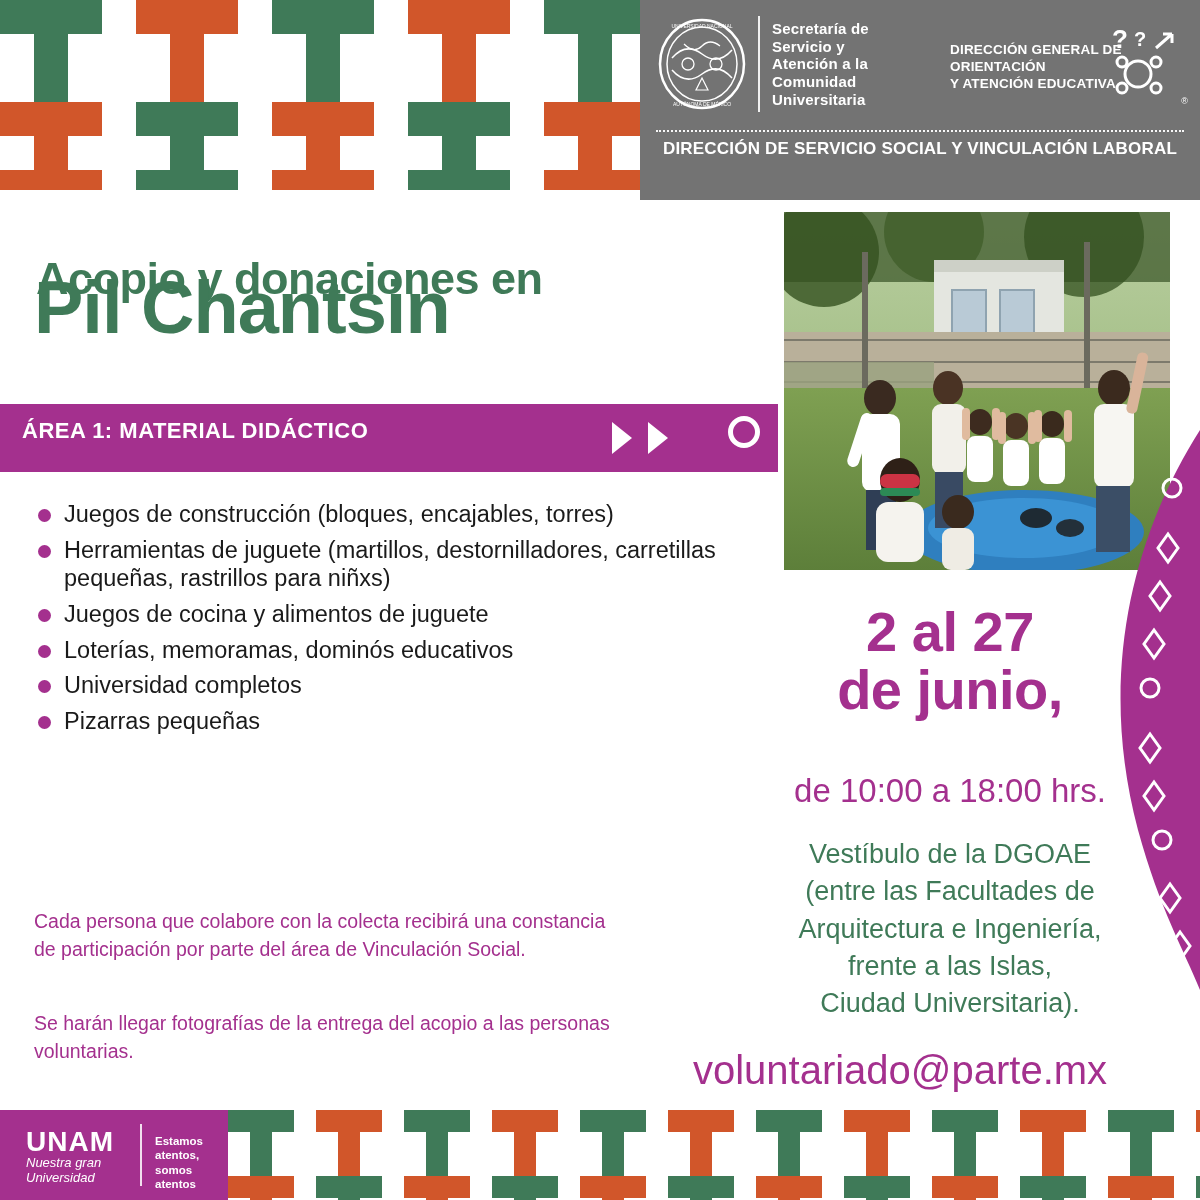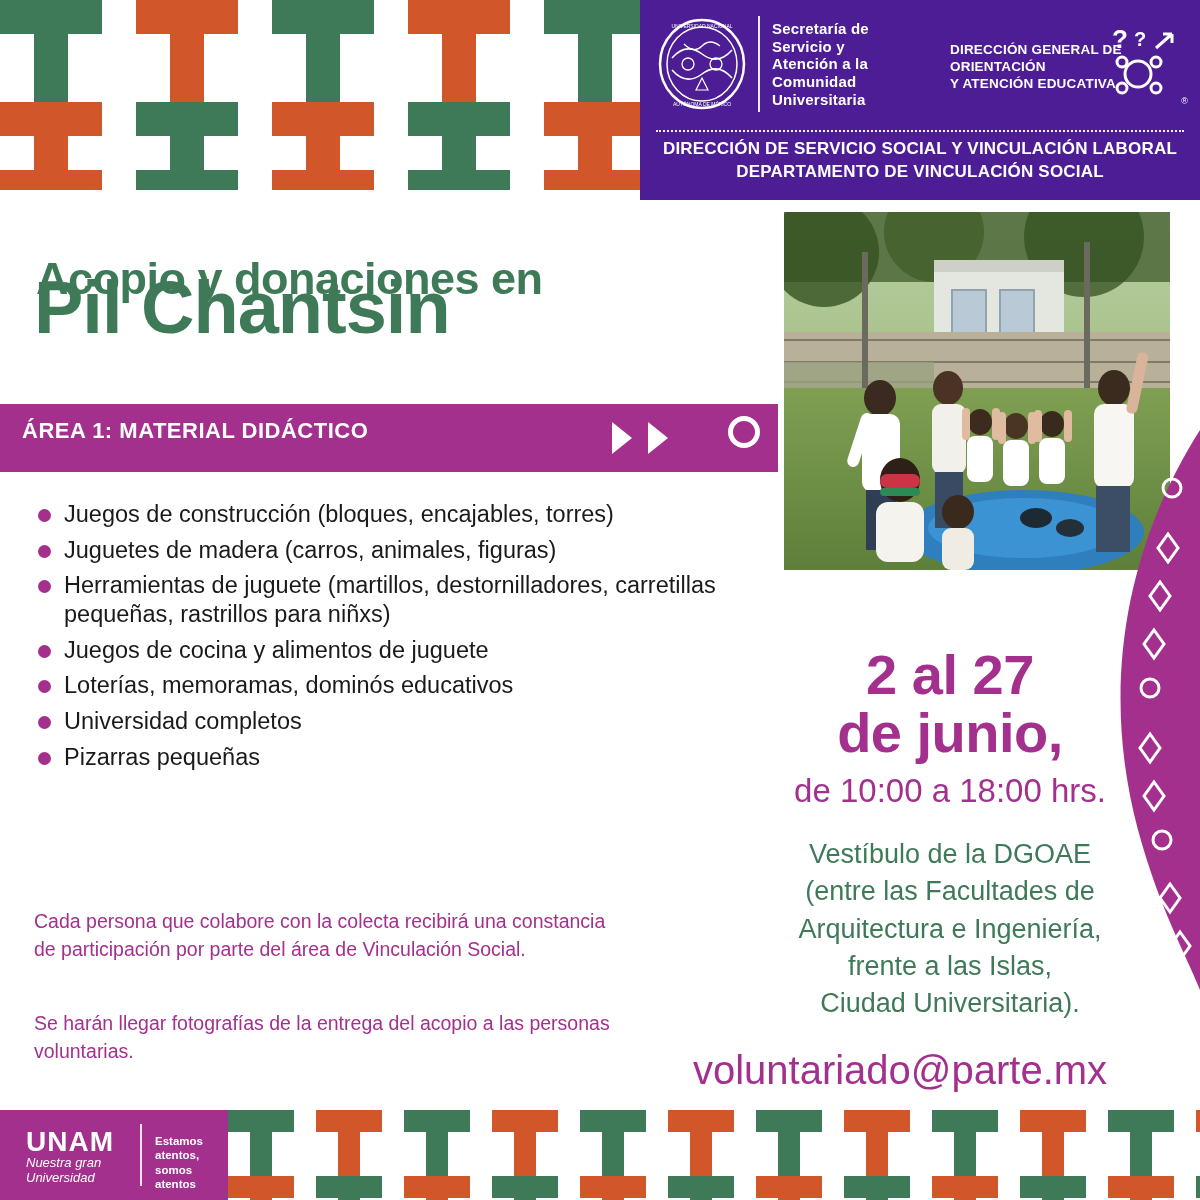--- a/index.html
+++ b/index.html
@@ -19,21 +19,21 @@
     overflow:hidden;
     background:#ffffff;
   }
   .pattern-band .cell{position:absolute;}
 
   
   .header-block{
     position:absolute;
     left:640px;top:0;
     width:560px;height:200px;
-    background:#4c1d95;
+    background:#737373;
     color:#ffffff;
   }
   .header-top{
     position:relative;
     height:128px;
   }
   .unam-seal{
     position:absolute;left:18px;top:18px;
     width:88px;height:92px;
   }
@@ -145,21 +145,21 @@
   .photo{
     position:absolute;left:784px;top:212px;
     width:386px;height:358px;
     overflow:hidden;
     background:#6a8a4d;
   }
   .photo svg{display:block;}
 
   
   .dates{
-    position:absolute;left:730px;top:646px;
+    position:absolute;left:730px;top:603px;
     width:440px;text-align:center;
     color:#a4308e;font-weight:bold;
     font-size:56px;line-height:1.04;
     letter-spacing:-0.5px;
   }
   .hours{
     position:absolute;left:730px;top:772px;
     width:440px;text-align:center;
     color:#a4308e;font-size:33px;
   }
@@ -322,37 +322,35 @@
         <circle cx="48" cy="66" r="5" fill="none" stroke="#ffffff" stroke-width="3"></circle>
       </svg>
     </div>
 
     <div class="reg-mark">®</div>
     <div class="dotted-sep"></div>
   </div>
 
   <div class="header-bottom">
     <div>DIRECCIÓN DE SERVICIO SOCIAL Y VINCULACIÓN LABORAL</div>
-    <div>DEPARTAMENTO DE VINCULACIÓN SOCIAL</div>
   </div>
 </div>
 
 <div class="title-1">Acopio y donaciones en</div>
 <div class="title-2">Pil Chantsin</div>
 
 <div class="area-bar">
   <div class="label">ÁREA 1: MATERIAL DIDÁCTICO</div>
   <div class="chev c1"></div>
   <div class="chev c2"></div>
   <div class="ring"></div>
 </div>
 
 <ul class="list" id="itemsList">
     <li>Juegos de construcción (bloques, encajables, torres)</li>
-    <li>Juguetes de madera (carros, animales, figuras)</li>
     <li>Herramientas de juguete (martillos, destornilladores, carretillas pequeñas, rastrillos para niñxs)</li>
     <li>Juegos de cocina y alimentos de juguete</li>
     <li>Loterías, memoramas, dominós educativos</li>
     <li>Universidad completos</li>
     <li>Pizarras pequeñas</li>
   </ul>
 
 <div class="note note-1">Cada  persona que colabore con la colecta recibirá una constancia de participación por parte del área de Vinculación Social.</div>
 <div class="note note-2">Se harán llegar fotografías de la entrega del acopio a las personas voluntarias.</div>
 

